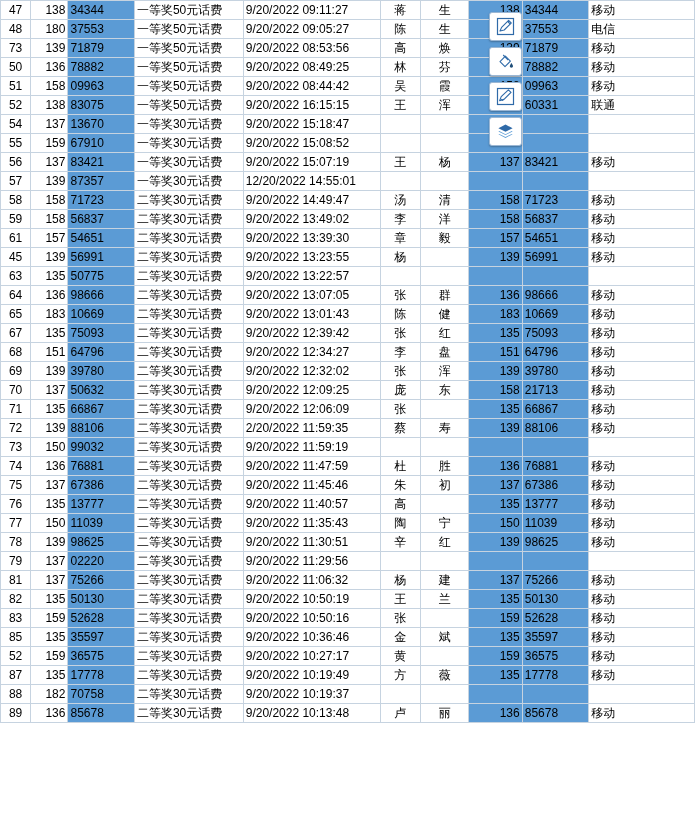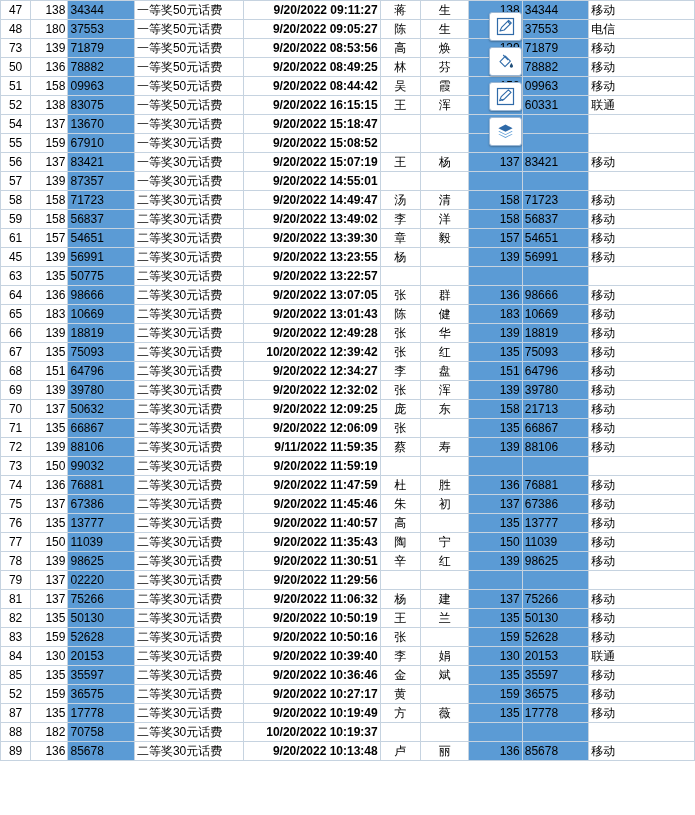--- a/index.html
+++ b/index.html
@@ -53,21 +53,21 @@
   td.rownum {
     background: #ffffff;
     color: #000000;
     text-align: center;
     font-size: 12px;
     border-right: 1px solid #c6d3e0;
   }
   td.num-r { text-align: right; padding-right: 3px; }
   td.num-l { text-align: left; padding-left: 3px; }
   td.txt   { text-align: left; padding-left: 3px; }
-  td.date  { text-align: right; padding-left: 3px; font-weight: bold; }
+  td.date  { text-align: left; padding-left: 3px; }
   td.ctr   { text-align: center; }
 
   
   td.sel {
     background: #5b9bd5;
     color: #000000;
   }
   td.sel-blank {
     background: #5b9bd5;
   }
@@ -221,21 +221,21 @@
           <td class="ctr">杨</td>
           <td class="num-r sel">137</td>
           <td class="num-l sel">83421</td>
           <td class="txt">移动</td>
         </tr>
         <tr>
           <td class="rownum">57</td>
           <td class="num-r">139</td>
           <td class="num-l sel">87357</td>
           <td class="txt">一等奖30元话费</td>
-          <td class="date">9/20/2022 14:55:01</td>
+          <td class="date">12/20/2022 14:55:01</td>
           <td class="ctr"></td>
           <td class="ctr"></td>
           <td class="num-r sel-blank"></td>
           <td class="num-l sel-blank"></td>
           <td class="txt"></td>
         </tr>
         <tr>
           <td class="rownum">58</td>
           <td class="num-r">158</td>
           <td class="num-l sel">71723</td>
@@ -313,37 +313,25 @@
           <td class="num-l sel">10669</td>
           <td class="txt">二等奖30元话费</td>
           <td class="date">9/20/2022 13:01:43</td>
           <td class="ctr">陈</td>
           <td class="ctr">健</td>
           <td class="num-r sel">183</td>
           <td class="num-l sel">10669</td>
           <td class="txt">移动</td>
         </tr>
         <tr>
-          <td class="rownum">66</td>
-          <td class="num-r">139</td>
-          <td class="num-l sel">18819</td>
-          <td class="txt">二等奖30元话费</td>
-          <td class="date">9/20/2022 12:49:28</td>
-          <td class="ctr">张</td>
-          <td class="ctr">华</td>
-          <td class="num-r sel">139</td>
-          <td class="num-l sel">18819</td>
-          <td class="txt">移动</td>
-        </tr>
-        <tr>
           <td class="rownum">67</td>
           <td class="num-r">135</td>
           <td class="num-l sel">75093</td>
           <td class="txt">二等奖30元话费</td>
-          <td class="date">10/20/2022 12:39:42</td>
+          <td class="date">9/20/2022 12:39:42</td>
           <td class="ctr">张</td>
           <td class="ctr">红</td>
           <td class="num-r sel">135</td>
           <td class="num-l sel">75093</td>
           <td class="txt">移动</td>
         </tr>
         <tr>
           <td class="rownum">68</td>
           <td class="num-r">151</td>
           <td class="num-l sel">64796</td>
@@ -389,21 +377,21 @@
           <td class="ctr"></td>
           <td class="num-r sel">135</td>
           <td class="num-l sel">66867</td>
           <td class="txt">移动</td>
         </tr>
         <tr>
           <td class="rownum">72</td>
           <td class="num-r">139</td>
           <td class="num-l sel">88106</td>
           <td class="txt">二等奖30元话费</td>
-          <td class="date">9/11/2022 11:59:35</td>
+          <td class="date">2/20/2022 11:59:35</td>
           <td class="ctr">蔡</td>
           <td class="ctr">寿</td>
           <td class="num-r sel">139</td>
           <td class="num-l sel">88106</td>
           <td class="txt">移动</td>
         </tr>
         <tr>
           <td class="rownum">73</td>
           <td class="num-r">150</td>
           <td class="num-l sel">99032</td>
@@ -517,32 +505,20 @@
           <td class="num-l sel">52628</td>
           <td class="txt">二等奖30元话费</td>
           <td class="date">9/20/2022 10:50:16</td>
           <td class="ctr">张</td>
           <td class="ctr"></td>
           <td class="num-r sel">159</td>
           <td class="num-l sel">52628</td>
           <td class="txt">移动</td>
         </tr>
         <tr>
-          <td class="rownum">84</td>
-          <td class="num-r">130</td>
-          <td class="num-l sel">20153</td>
-          <td class="txt">二等奖30元话费</td>
-          <td class="date">9/20/2022 10:39:40</td>
-          <td class="ctr">李</td>
-          <td class="ctr">娟</td>
-          <td class="num-r sel">130</td>
-          <td class="num-l sel">20153</td>
-          <td class="txt">联通</td>
-        </tr>
-        <tr>
           <td class="rownum">85</td>
           <td class="num-r">135</td>
           <td class="num-l sel">35597</td>
           <td class="txt">二等奖30元话费</td>
           <td class="date">9/20/2022 10:36:46</td>
           <td class="ctr">金</td>
           <td class="ctr">斌</td>
           <td class="num-r sel">135</td>
           <td class="num-l sel">35597</td>
           <td class="txt">移动</td>
@@ -569,21 +545,21 @@
           <td class="ctr">薇</td>
           <td class="num-r sel">135</td>
           <td class="num-l sel">17778</td>
           <td class="txt">移动</td>
         </tr>
         <tr>
           <td class="rownum">88</td>
           <td class="num-r">182</td>
           <td class="num-l sel">70758</td>
           <td class="txt">二等奖30元话费</td>
-          <td class="date">10/20/2022 10:19:37</td>
+          <td class="date">9/20/2022 10:19:37</td>
           <td class="ctr"></td>
           <td class="ctr"></td>
           <td class="num-r sel-blank"></td>
           <td class="num-l sel-blank"></td>
           <td class="txt"></td>
         </tr>
         <tr>
           <td class="rownum">89</td>
           <td class="num-r">136</td>
           <td class="num-l sel">85678</td>

